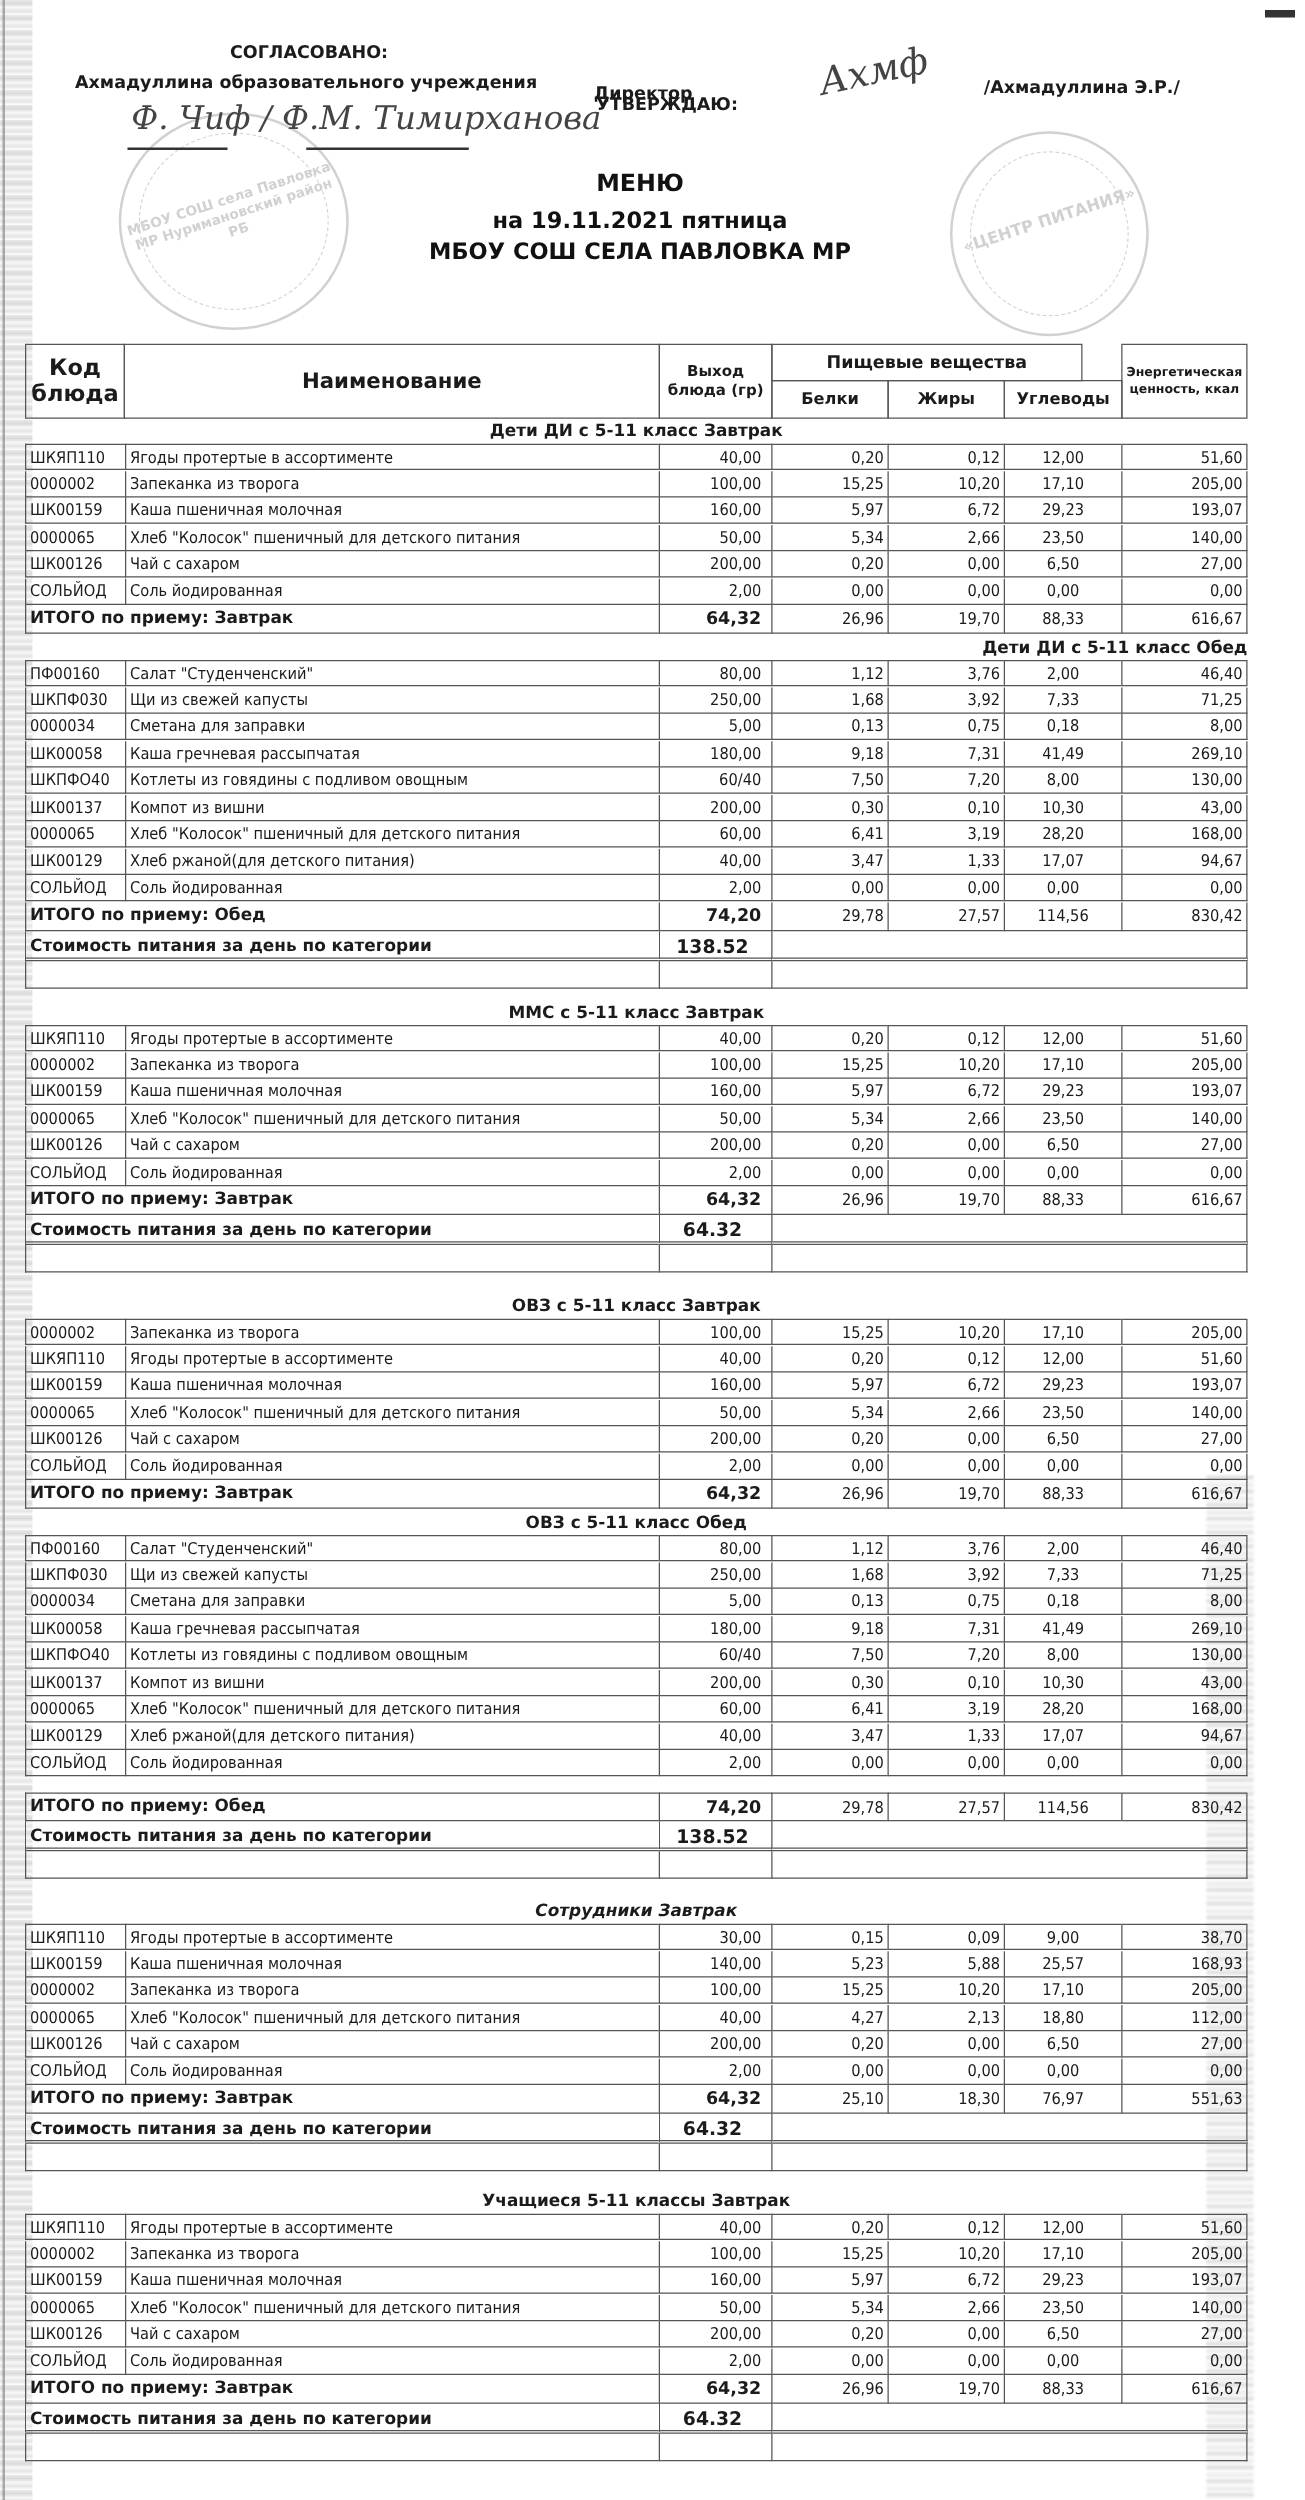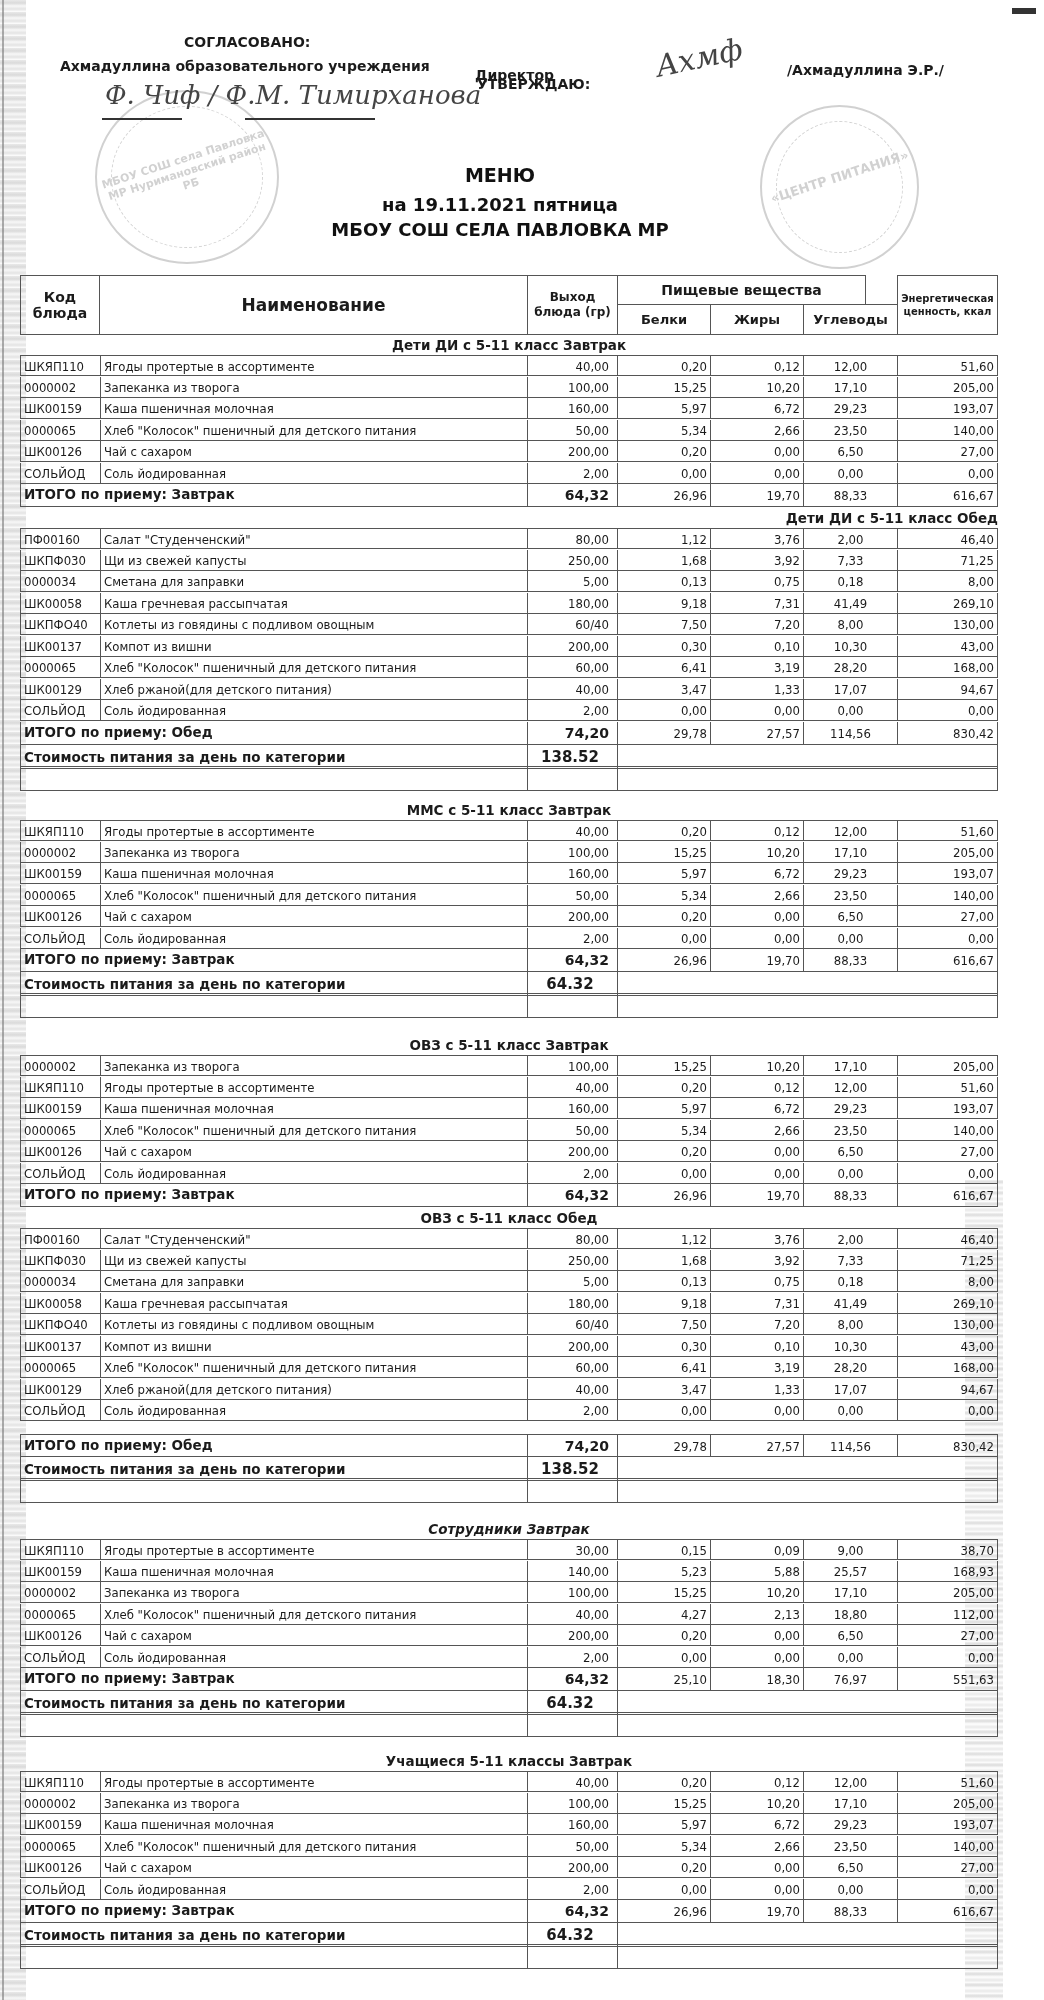--- a/index.html
+++ b/index.html
@@ -24,21 +24,21 @@
   .stamp {
     position:absolute; border-radius:50%; border:2px solid #9a9a9a; opacity:0.45;
   }
   .stamp::after{
     content:""; position:absolute; inset:14px; border-radius:50%; border:1.5px dashed #a0a0a0;
   }
   .stamp-text { position:absolute; font-family:"DejaVu Sans", sans-serif; font-size:11px; color:#9a9a9a; font-weight:bold; text-align:center; transform:rotate(-18deg); width:100%; }
   .signature { position:absolute; font-family:"DejaVu Serif", serif; font-style:italic; font-size:26px; color:#444; white-space:nowrap; }
   .sig-line { position:absolute; height:1.5px; background:#333; }
 
-  .title { position:absolute; left:0; width:1000px; text-align:center; font-family:"DejaVu Sans", sans-serif; font-weight:bold; color:#111;margin-top:28px; }
+  .title { position:absolute; left:12px; width:1000px; text-align:center; font-family:"DejaVu Sans", sans-serif; font-weight:bold; color:#111; }
 
   
   .tbl { position:absolute; left:20px; width:978px; }
   .row { position:absolute; left:0; width:978px; height:21px; }
   .cell { position:absolute; top:0; height:100%; box-sizing:border-box; border-left:1px solid #555; border-bottom:1px solid #555; font-size:13px; line-height:21px; white-space:nowrap; overflow:hidden; padding:0 3px; }
   .c-code { left:0; width:80px; }
   .c-name { left:80px; width:427px; }
   .c-out  { left:507px; width:90px; text-align:right; padding-right:8px; }
   .c-b    { left:597px; width:93px; text-align:right; }
   .c-f    { left:690px; width:93px; text-align:right; }
@@ -79,21 +79,21 @@
   <div class="sig-line" style="left:102px; top:118px; width:80px;"></div>
   <div class="sig-line" style="left:245px; top:118px; width:130px;"></div>
   <div class="signature" style="left:655px; top:40px; font-size:30px; transform:rotate(-12deg);">Ахмф</div>
 </div>
 
 <div class="title" style="top:136px; font-size:19px;">МЕНЮ</div>
 <div class="title" style="top:166px; font-size:18px;">на 19.11.2021  пятница</div>
 <div class="title" style="top:191px; font-size:18px;">МБОУ СОШ СЕЛА ПАВЛОВКА МР</div>
 
 <div>
-  <div class="th" style="left:20px; top:275px; width:80px; height:60px; font-size:14px;">Код блюда</div>
+  <div class="th" style="left:20px; top:275px; width:80px; height:60px; font-size:18px;">Код блюда</div>
   <div class="th" style="left:99px; top:275px; width:429px; height:60px; font-size:17px;">Наименование</div>
   <div class="th" style="left:527px; top:275px; width:91px; height:60px; font-size:12px; line-height:15px;">Выход блюда (гр)</div>
   <div class="th" style="left:617px; top:275px; width:249px; height:30px; font-size:14px;">Пищевые вещества</div>
   <div class="th" style="left:617px; top:304px; width:94px; height:31px; font-size:13px;">Белки</div>
   <div class="th" style="left:710px; top:304px; width:94px; height:31px; font-size:13px;">Жиры</div>
   <div class="th" style="left:803px; top:304px; width:95px; height:31px; font-size:13px;">Углеводы</div>
   <div class="th" style="left:897px; top:275px; width:101px; height:60px; font-size:10px; line-height:13px; padding:0 2px;">Энергетическая ценность, ккал</div>
 </div>
 
 <div id="sections">

